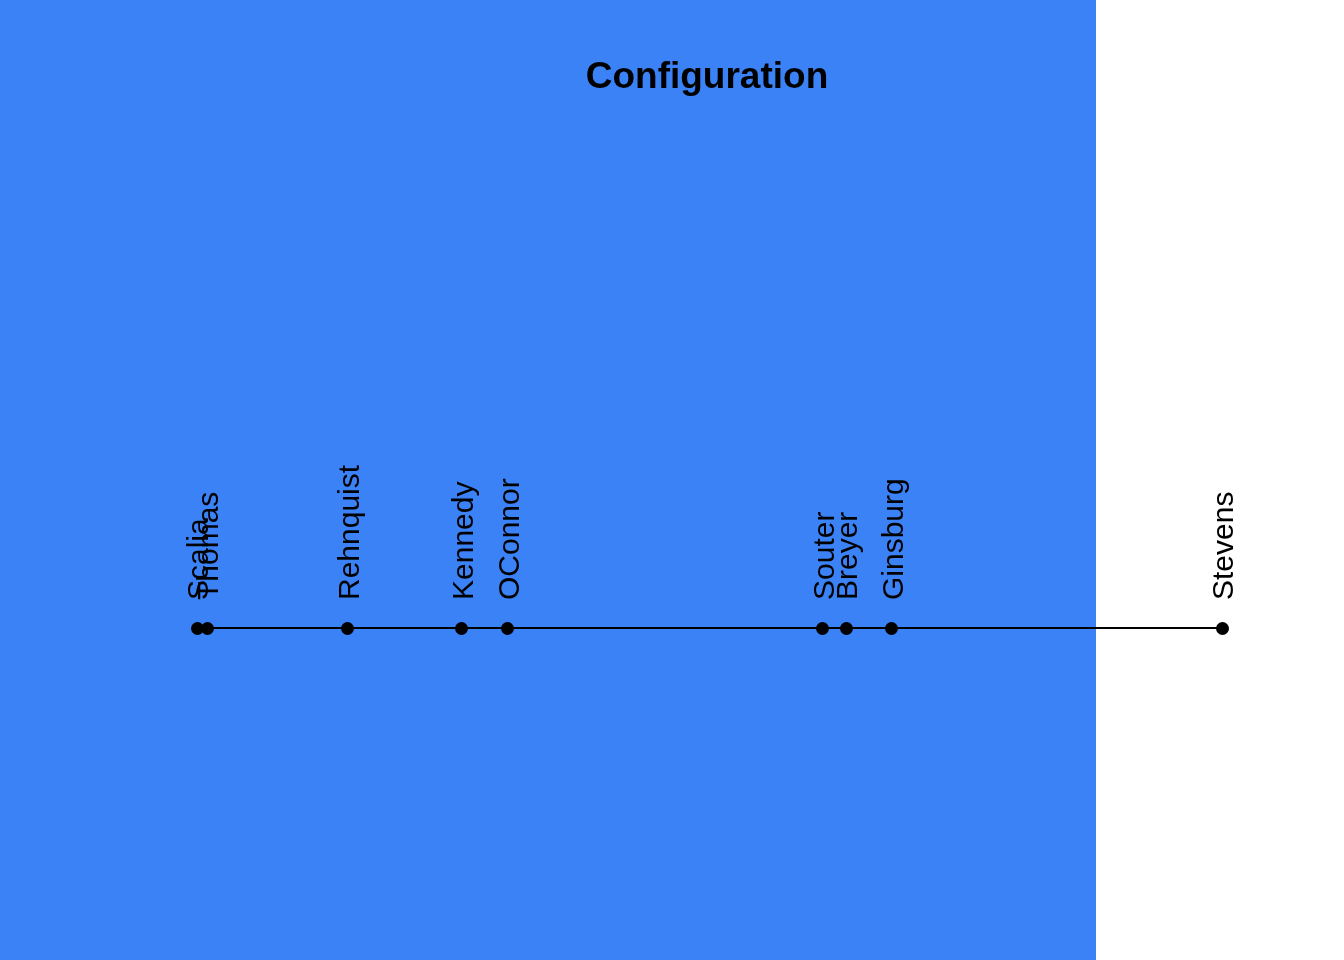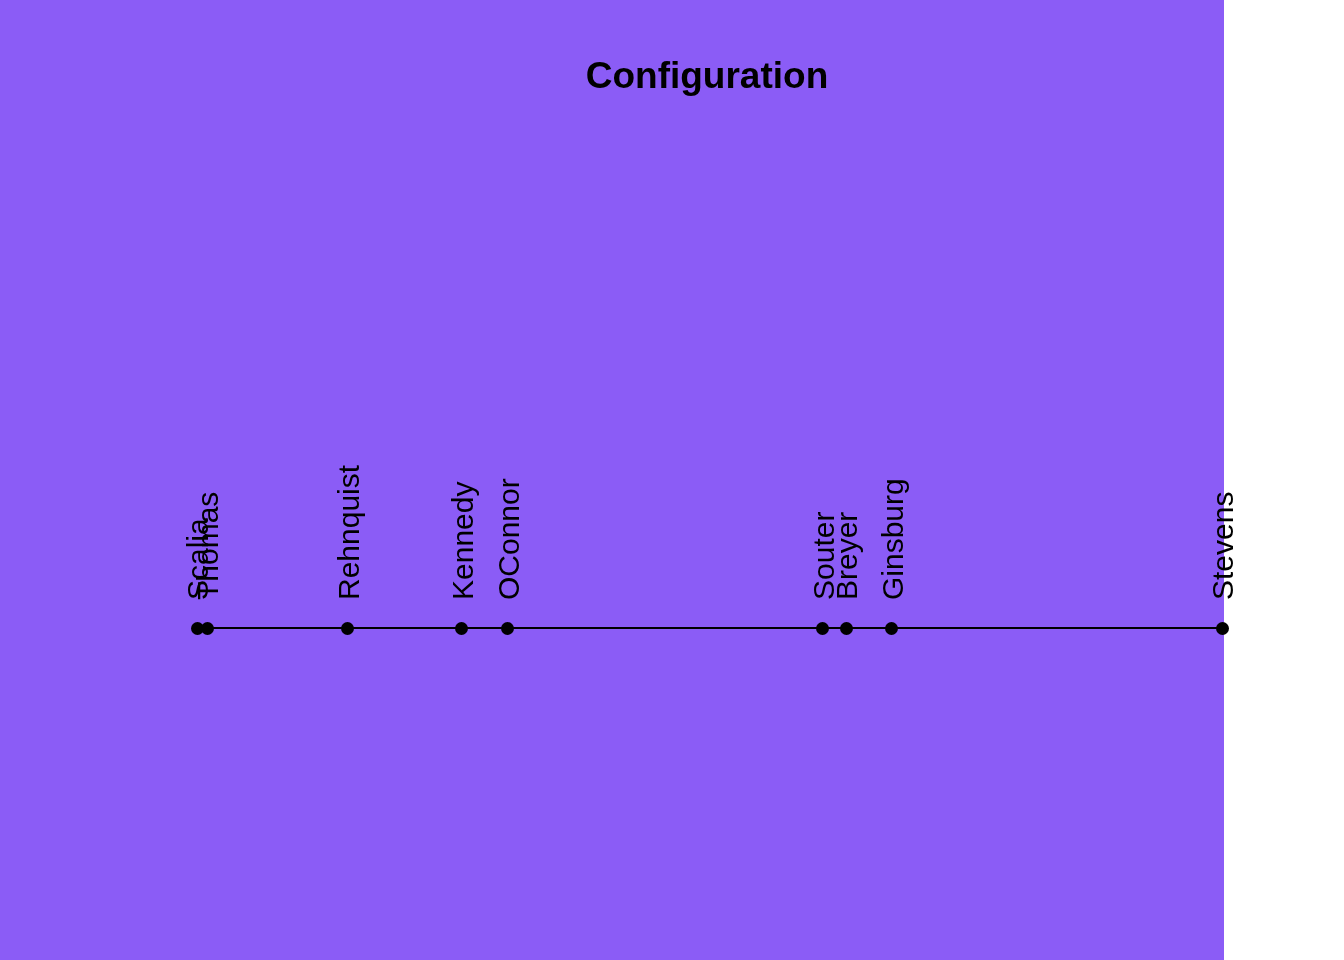--- a/index.html
+++ b/index.html
@@ -11,23 +11,23 @@
     width: 1344px;
     height: 960px;
     position: relative;
     overflow: hidden;
     font-family: "Liberation Sans", sans-serif;
     color: #000000;
   }
   .plot-canvas {
     position: absolute;
     left: 0; top: 0;
-    width: 1224px;
+    width: 1096px;
     height: 960px;
-    background: #8b5cf6;
+    background: #3b82f6;
   }
   .chart-title {
     position: absolute;
     transform: translateX(-50%);
     font-weight: 700;
     font-size: 37px;
     line-height: 1;
     white-space: nowrap;
     margin: 0;
   }

